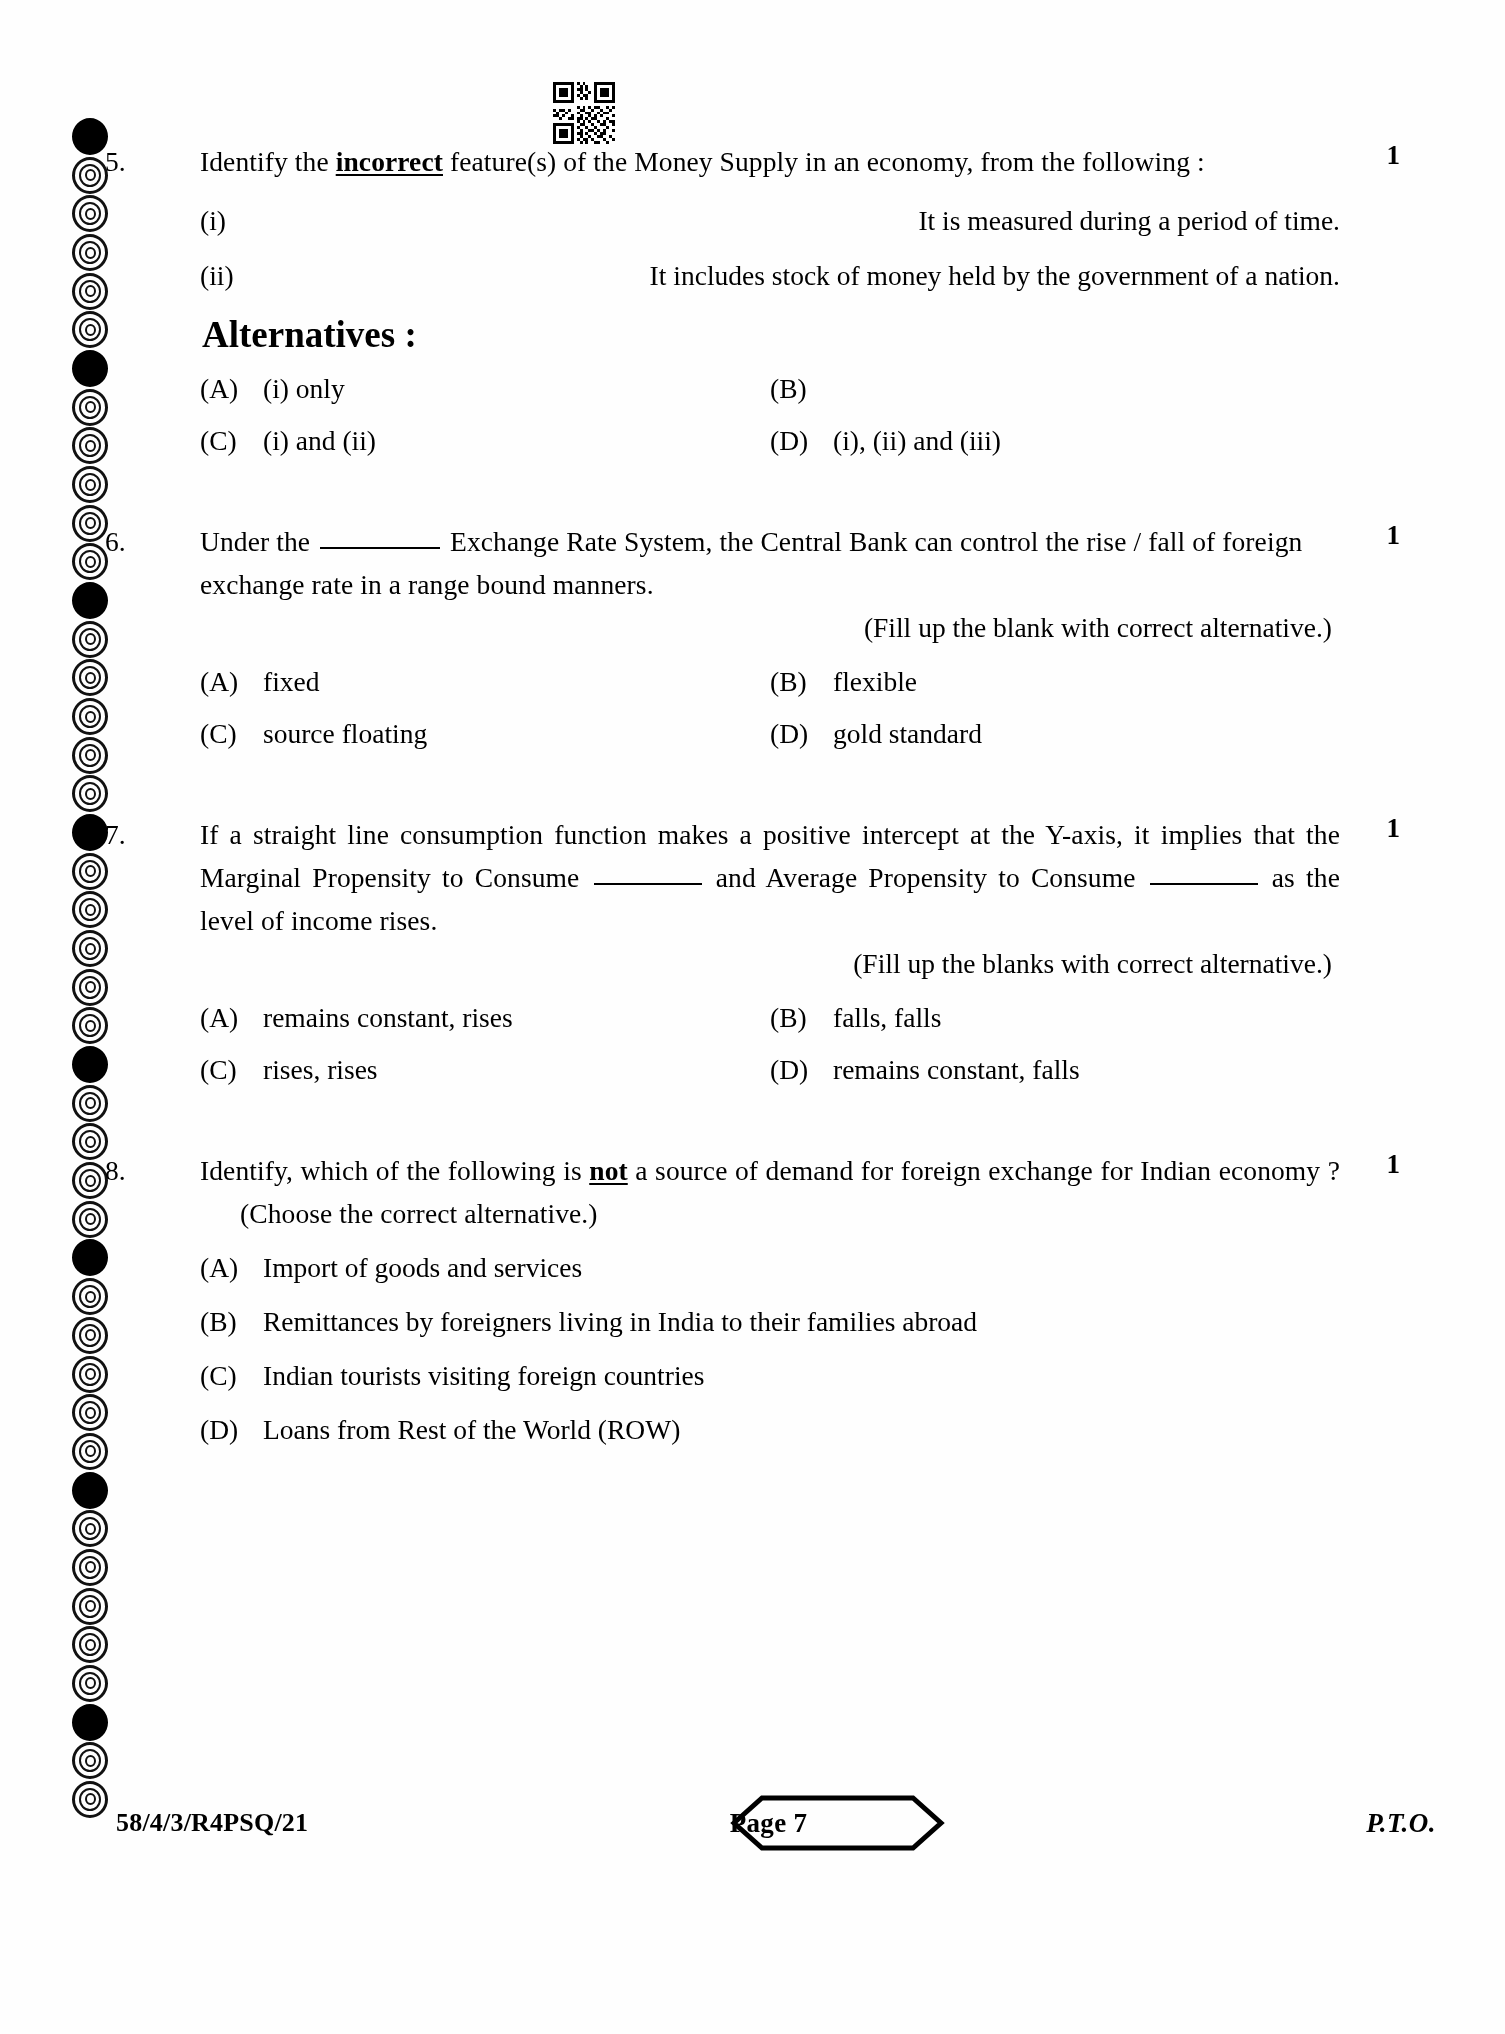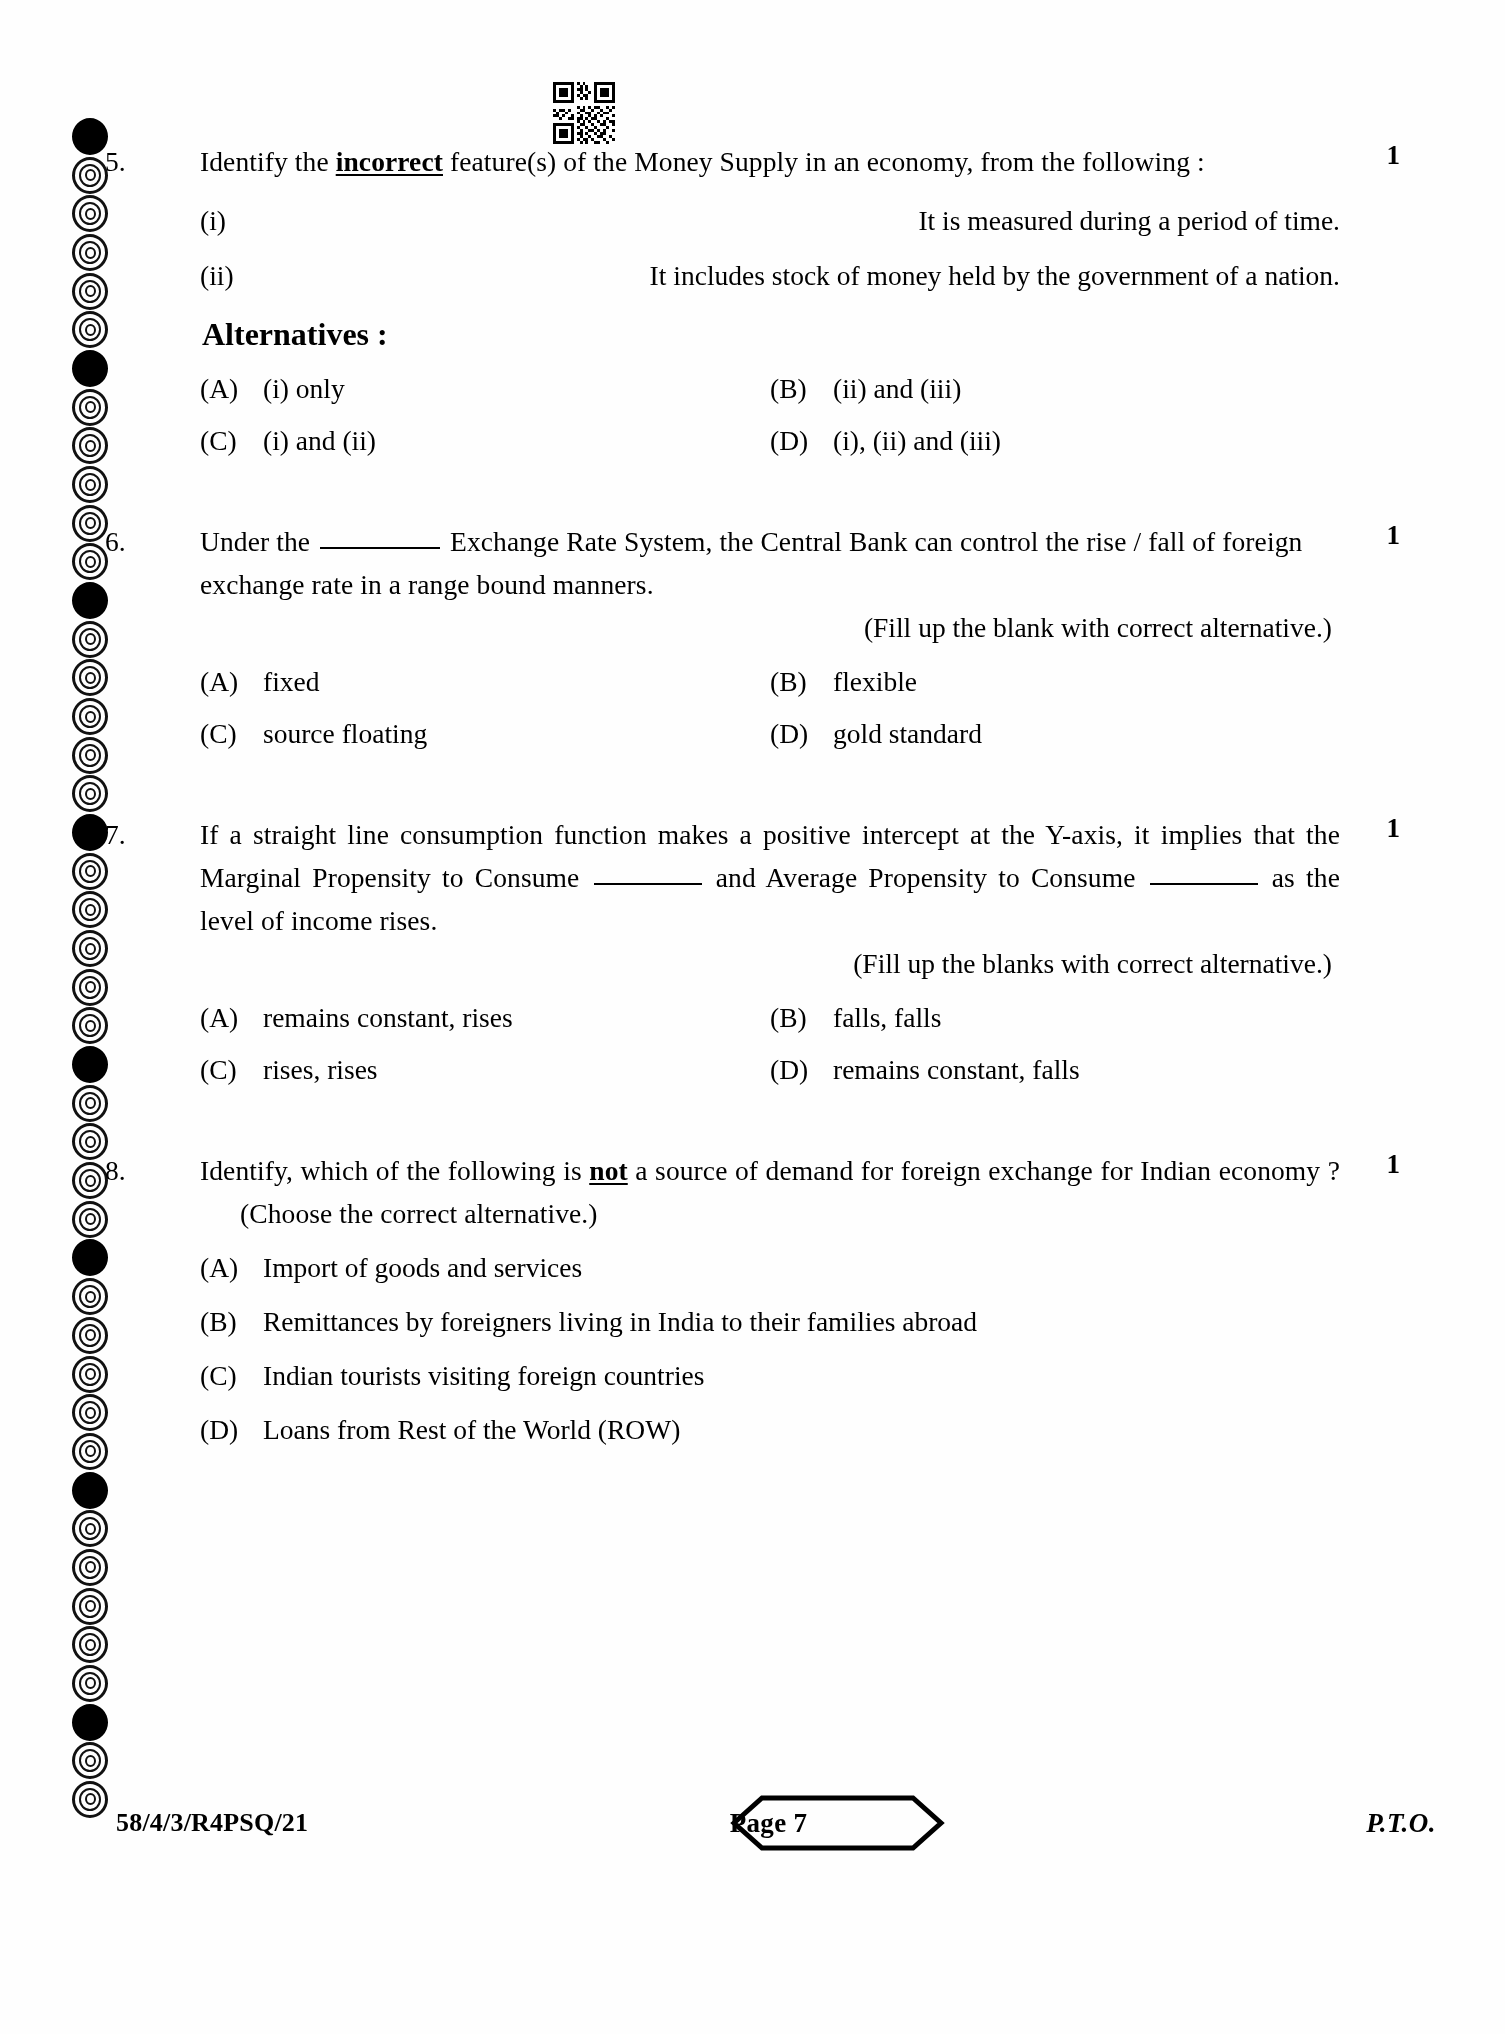--- a/index.html
+++ b/index.html
@@ -153,21 +153,21 @@
   }
   .sub-text {
     flex: 1 1 auto;
     font-size: 27.5px;
     line-height: 43px;
     text-align: justify;
   }
   .sub-text.nojust { text-align: right; }
 
   .alternatives {
-    font-size: 32px;
+    font-size: 37px;
     font-weight: bold;
     line-height: 43px;
     margin-top: 16px;
     margin-bottom: 6px;
     padding-left: 2px;
   }
 
   .instruction {
     font-size: 27.5px;
     line-height: 43px;
@@ -420,21 +420,20 @@
 
           <div class="alternatives">Alternatives :</div>
 
           <div class="opt-grid">
             <div class="opt">
               <span class="opt-key">(A)</span>
               <span class="opt-val">(i) only</span>
             </div>
             <div class="opt">
               <span class="opt-key">(B)</span>
-              <span class="opt-val">(ii) and (iii)</span>
             </div>
             <div class="opt">
               <span class="opt-key">(C)</span>
               <span class="opt-val">(i) and (ii)</span>
             </div>
             <div class="opt">
               <span class="opt-key">(D)</span>
               <span class="opt-val">(i), (ii) and (iii)</span>
             </div>
           </div>

